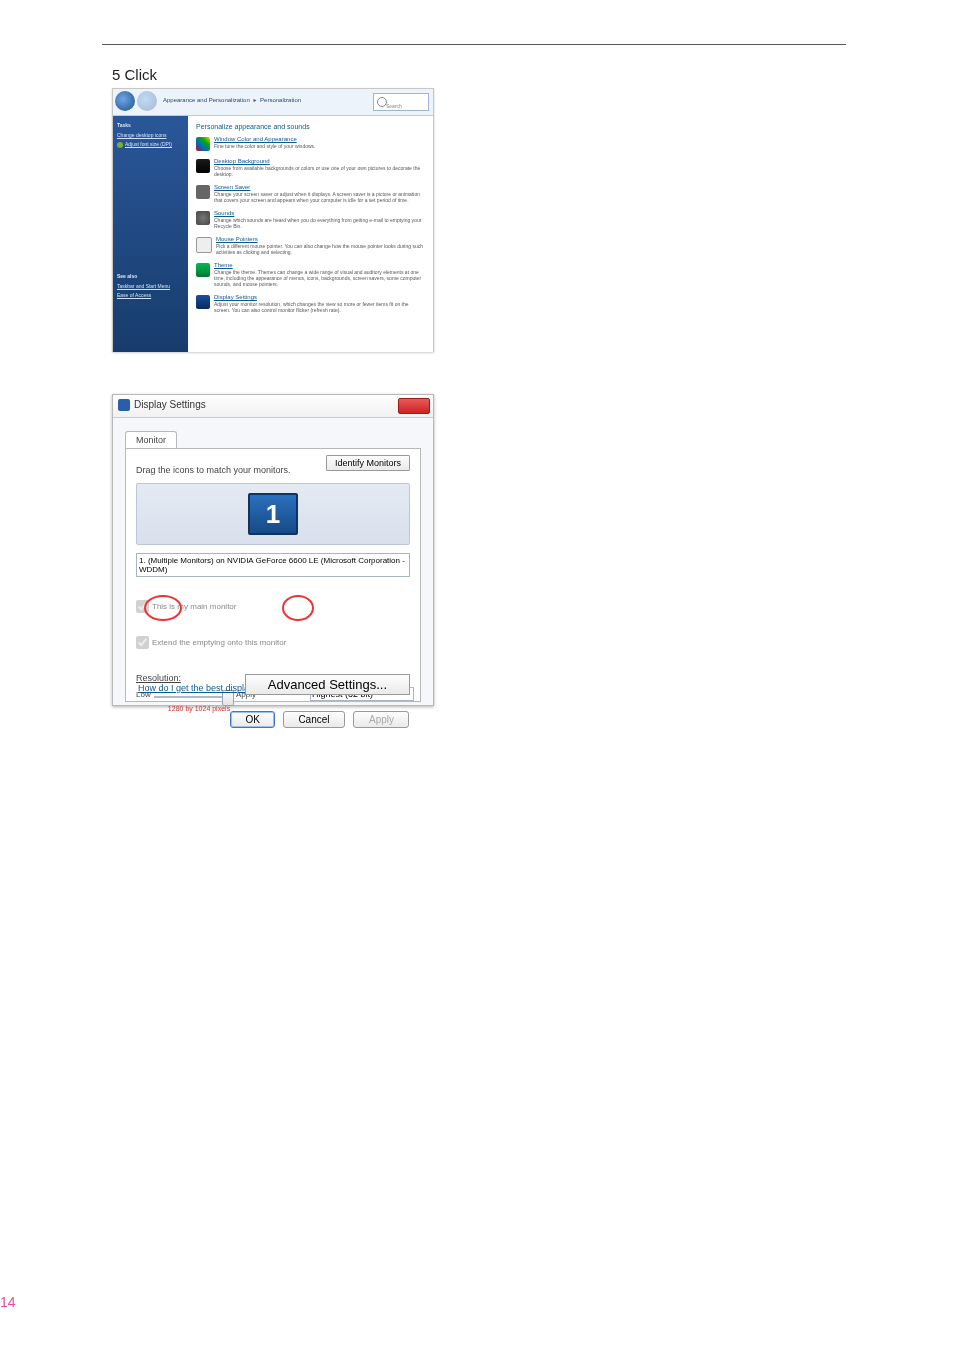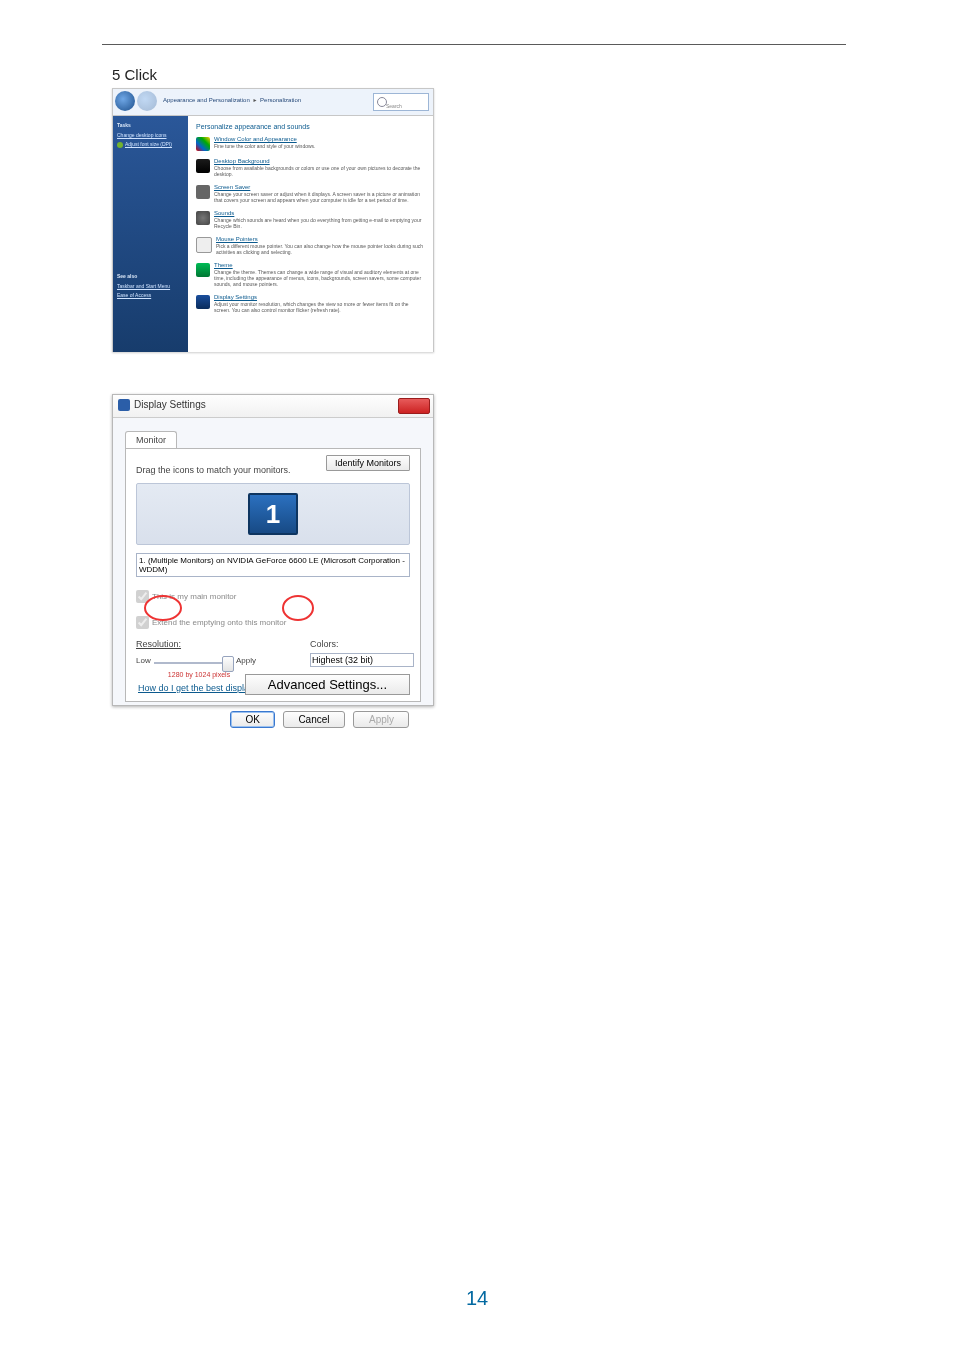--- a/index.html
+++ b/index.html
@@ -55,24 +55,24 @@
 
   .ds-body { padding: 10px 12px 8px 12px; position: relative; height: calc(100% - 22px); box-sizing: border-box; }
   .ds-tab { display: inline-block; border: 1px solid #b8b8b8; border-bottom: 1px solid #fff; background: #fff; padding: 3px 10px; font-size: 9px; color: #444; border-radius: 3px 3px 0 0; position: relative; top: 1px; }
   .ds-panel { border: 1px solid #b8b8b8; background: #fff; padding: 10px; height: 254px; box-sizing: border-box; position: relative; }
 
   .ds-drag { font-size: 9px; color: #444; }
   .ds-idbtn { position: absolute; right: 10px; top: 6px; font-size: 9px; border: 1px solid #999; background: linear-gradient(#fdfdfd,#eaeaea); padding: 2px 8px; border-radius: 1px; }
   .ds-view { margin: 6px auto 8px auto; background: linear-gradient(#e4eaf3,#d9e0ec); border: 1px solid #bcc6d8; height: 60px; border-radius: 2px; position: relative; }
   .ds-mon { position: absolute; left: 50%; top: 50%; transform: translate(-50%,-50%); width: 46px; height: 38px; background: linear-gradient(#2b70bf,#174a85); border: 2px solid #0e3560; color: #fff; text-align: center; line-height: 38px; font-size: 26px; font-weight: bold; border-radius: 2px; }
   .ds-select { width: 100%; border: 1px solid #a9b4c8; font-size: 8px; padding: 2px; box-sizing: border-box; background: #fff; }
-  .ds-chk { font-size: 8px; color: #8a8a8a; margin-top: 13px; display: block; }
+  .ds-chk { font-size: 8px; color: #8a8a8a; margin-top: 23px; display: block; }
   .ds-chk input { vertical-align: middle; margin: 0 3px 0 0; }
 
-  .ds-res-row { display: flex; margin-top: 4px; gap: 48px; }
+  .ds-res-row { display: flex; margin-top: 18px; gap: 48px; }
   .ds-res-l { flex: 1; }
   .ds-res-r { width: 100px; }
   .ds-res-lab { font-size: 9px; color: #444; text-decoration: underline; }
   .ds-res-lab::first-letter { text-decoration: underline; }
   .ds-slider { position: relative; height: 20px; margin-top: 2px; }
   .ds-slider .track { position: absolute; left: 18px; right: 28px; top: 9px; height: 2px; background: #b0b9cc; }
   .ds-slider .thumb { position: absolute; left: 68%; top: 3px; width: 10px; height: 14px; background: linear-gradient(#fefefe,#e3e3e3); border: 1px solid #96a3bd; border-radius: 2px; }
   .ds-slider .lo { position: absolute; left: 0; top: 3px; font-size: 8px; color: #444; }
   .ds-slider .hi { position: absolute; right: 6px; top: 3px; font-size: 8px; color: #444; }
   .ds-px { font-size: 7px; color: #c33; text-align: center; display: block; margin-top: -2px; }
@@ -83,21 +83,21 @@
   .ds-colsel { width: 100%; border: 1px solid #a9b4c8; font-size: 9px; padding: 1px; margin-top: 2px; }
 
   .ds-help { font-size: 9px; color: #0b5a8e; text-decoration: underline; position: absolute; left: 12px; bottom: 8px; }
   .ds-adv  { position: absolute; right: 10px; bottom: 6px; font-size: 13px; border: 1px solid #999; background: linear-gradient(#fdfdfd,#eaeaea); padding: 2px 22px; border-radius: 0; }
 
   .ds-btm { text-align: right; padding: 7px 12px 0 0; }
   .ds-btm .btn { display: inline-block; font-size: 10px; border: 1px solid #999; background: linear-gradient(#fdfdfd,#eaeaea); padding: 2px 14px; border-radius: 3px; margin-left: 4px; }
   .ds-btm .btn.def { border: 1px solid #3a78cf; box-shadow: 0 0 0 1px #9bc1ef inset; }
   .ds-btm .btn.dis { color: #aaa; padding-left: 15px; }
 
-  .page-number { position: absolute; left: 0; right: 0; bottom: 40px; text-align: center; font-size: 20px; color: #0369a1; }
+  .page-number { position: absolute; left: 0; right: 0; bottom: 40px; text-align: left; font-size: 14px; color: #ec4899; }
 </style>
 </head>
 <body>
 
 <div class="page">
   <div class="hr-top"></div>
 
   <div class="step-line">5 Click</div>
 
   <div class="cp">

